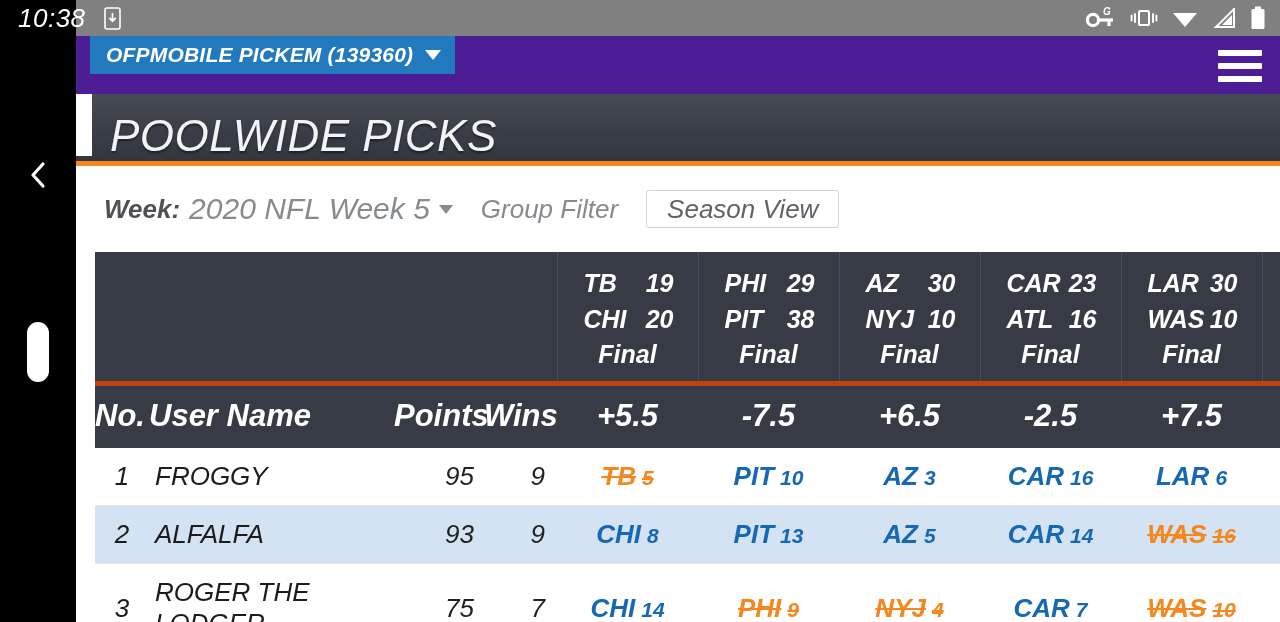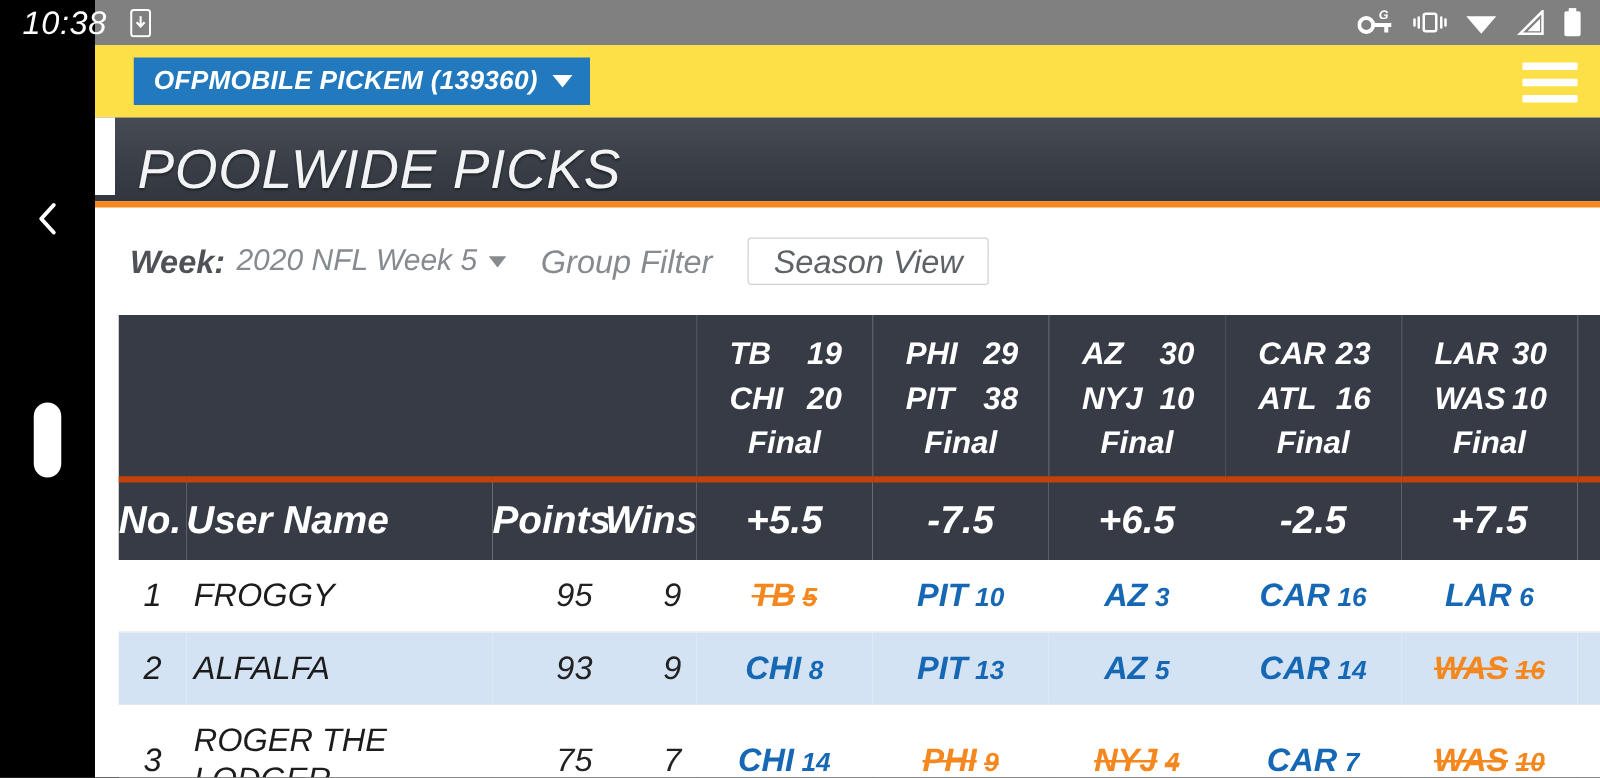--- a/index.html
+++ b/index.html
@@ -55,22 +55,22 @@
 
   
   .app {
     position: absolute; left: 76px; top: 36px;
     width: 1204px; height: 586px;
     background: #fff; overflow: hidden;
   }
 
   
   .navbar {
-    position: relative; height: 58px; background: #fde047;
-    display: flex; align-items: center; padding-left: 17px;
+    position: relative; height: 58px; background: #4c1d95;
+    display: flex; 
   }
   .pool-pill {
     margin-left: 14px; height: 38px;
     background: #2279bd;
     display: flex; align-items: center; gap: 12px;
     padding: 0 14px 0 16px;
     color: #fff; font-size: 21px; font-weight: bold; letter-spacing: .2px;
     white-space: nowrap;
   }
   .caret-down {
@@ -101,21 +101,21 @@
     color: #f2f3f4; font-size: 44px; font-weight: 400; letter-spacing: .5px;
     text-shadow: 0 2px 2px rgba(0,0,0,.45);
   }
 
   
   .filterbar {
     height: 86px; display: flex; align-items: center; padding-left: 28px; gap: 0;
   }
   .week-label { color: #4e5257; font-size: 26px; font-weight: bold; }
   .week-value {
-    color: #868b90; font-size: 24px; margin-left: 9px;
+    color: #868b90; font-size: 30px; margin-left: 9px;
     display: inline-flex; align-items: center; gap: 9px;
   }
   .week-value .caret-gray {
     width: 0; height: 0;
     border-left: 7px solid transparent; border-right: 7px solid transparent;
     border-top: 9px solid #868b90;
   }
   .group-filter { color: #868b90; font-size: 26px; margin-left: 28px; }
   .season-view {
     margin-left: 28px; padding: 5px 20px;

